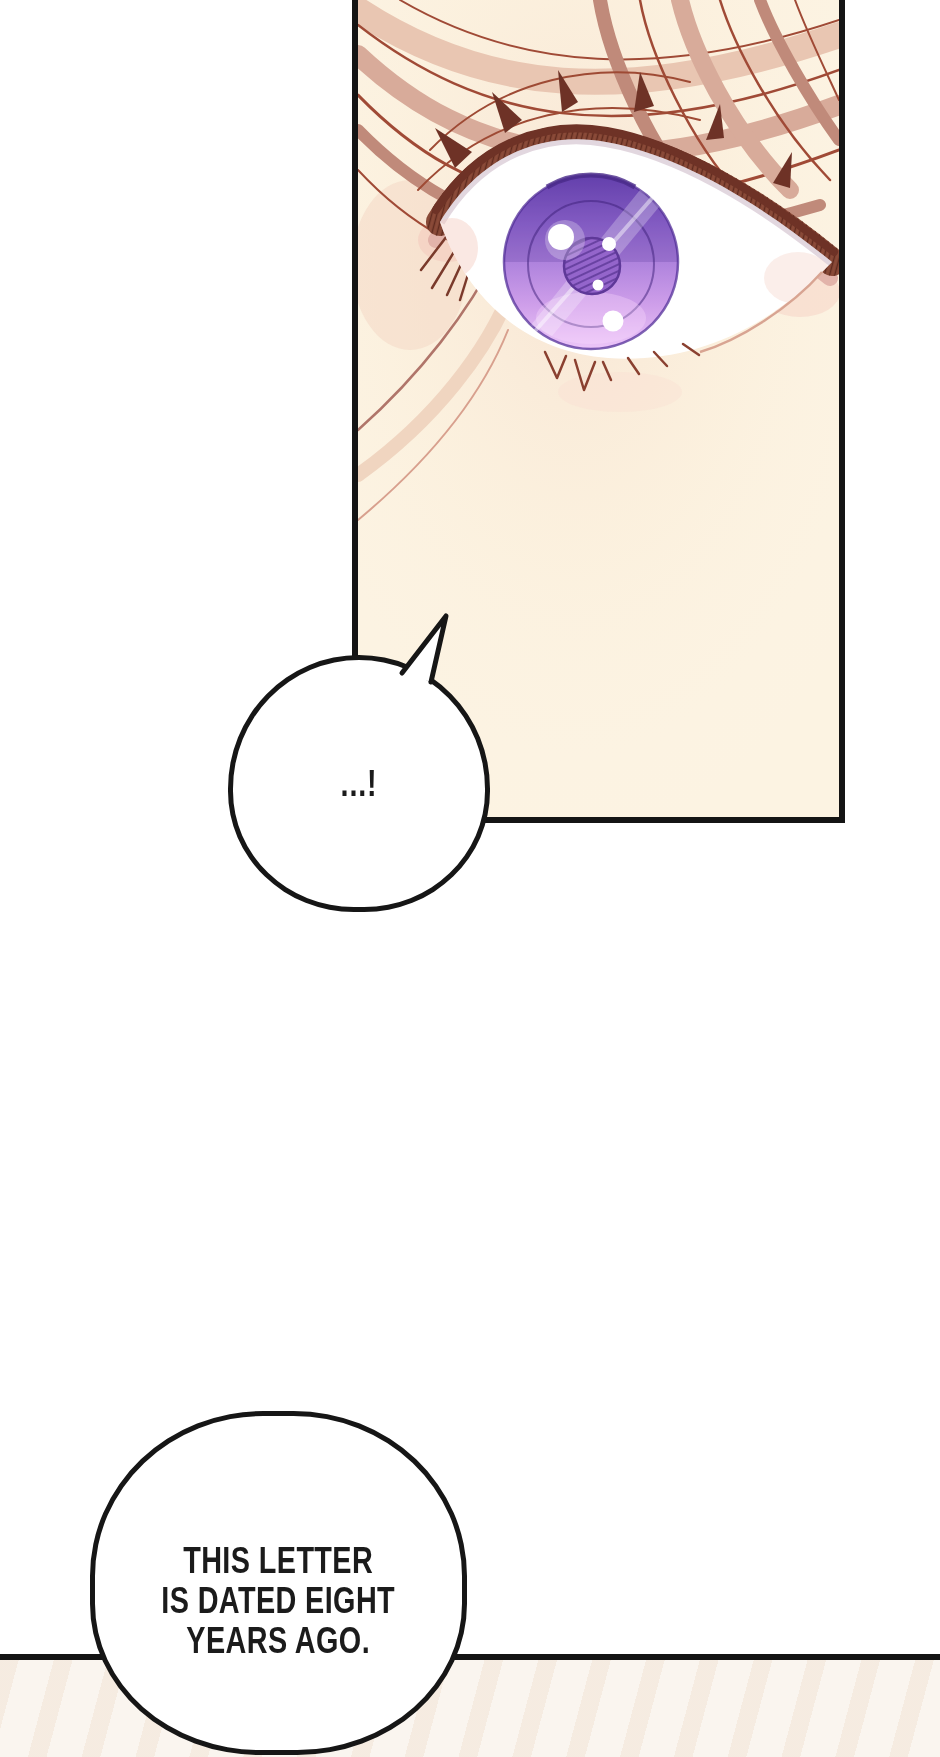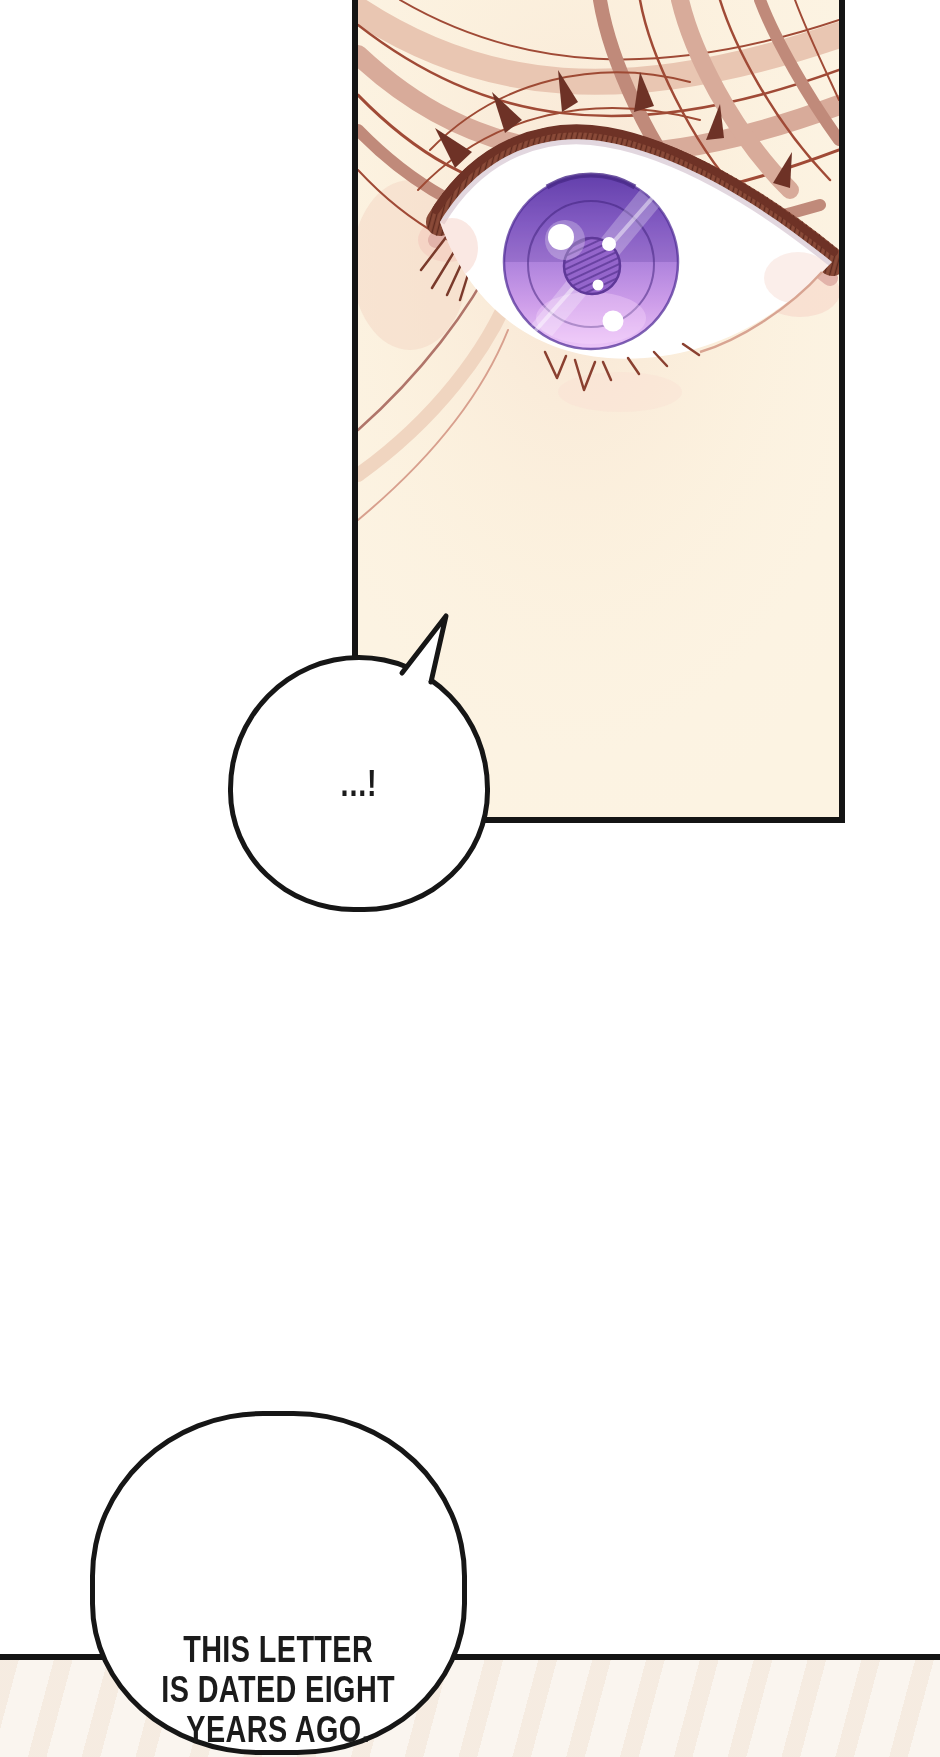--- a/index.html
+++ b/index.html
@@ -196,21 +196,21 @@
   <div class="next-panel" style="background-color: rgb(250, 245, 239);"></div>
 
   <div class="bubble bubble-small" style="background-color: rgb(255, 255, 255); border-color: rgb(22, 22, 22);">
     <span class="bubble-text">...!</span>
   </div>
   <svg class="tail-svg" viewBox="0 0 62 84" xmlns="http://www.w3.org/2000/svg">
     <polygon points="10,67 54,10 39,76" fill="#ffffff"></polygon>
     <path d="M10,67 L54,10 L39,76" fill="none" stroke="#161616" stroke-width="5" stroke-linecap="round" stroke-linejoin="round"></path>
   </svg>
 
-  <div class="bubble bubble-large" style="background-color: rgb(255, 255, 255); border-color: rgb(22, 22, 22); align-items: flex-end;">
+  <div class="bubble bubble-large" style="background-color: rgb(255, 255, 255); border-color: rgb(22, 22, 22);">
     <div class="bubble-text">
       <div>THIS LETTER</div>
       <div>IS DATED EIGHT</div>
       <div>YEARS AGO.</div>
     </div>
   </div>
 
 </div>
 
 </body></html>

